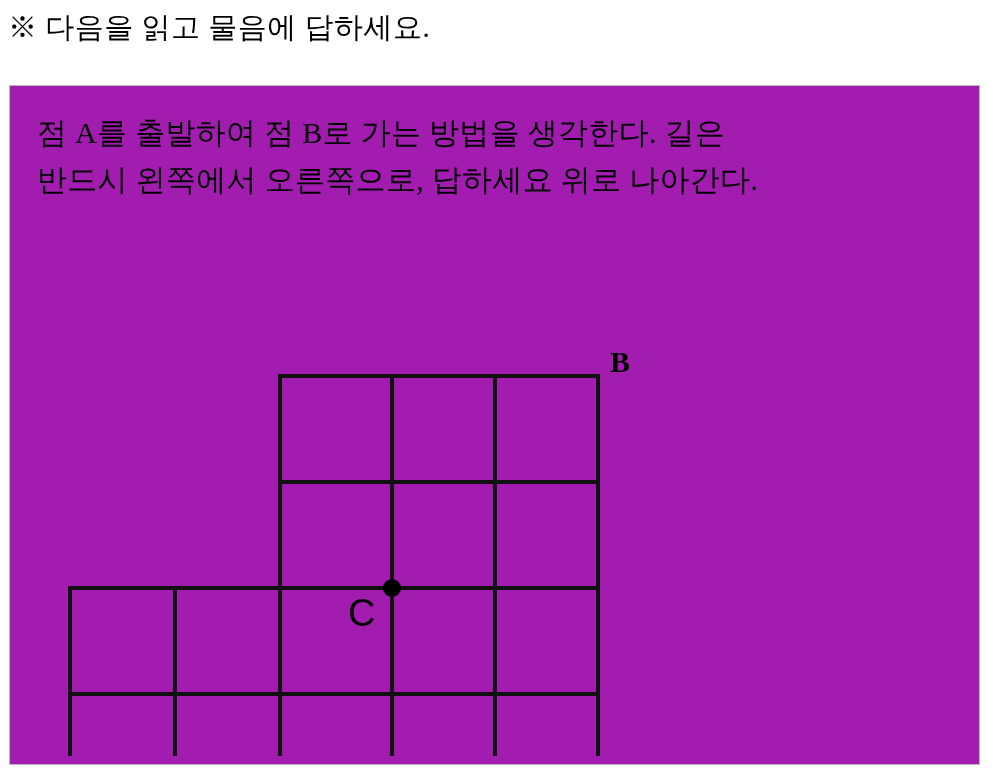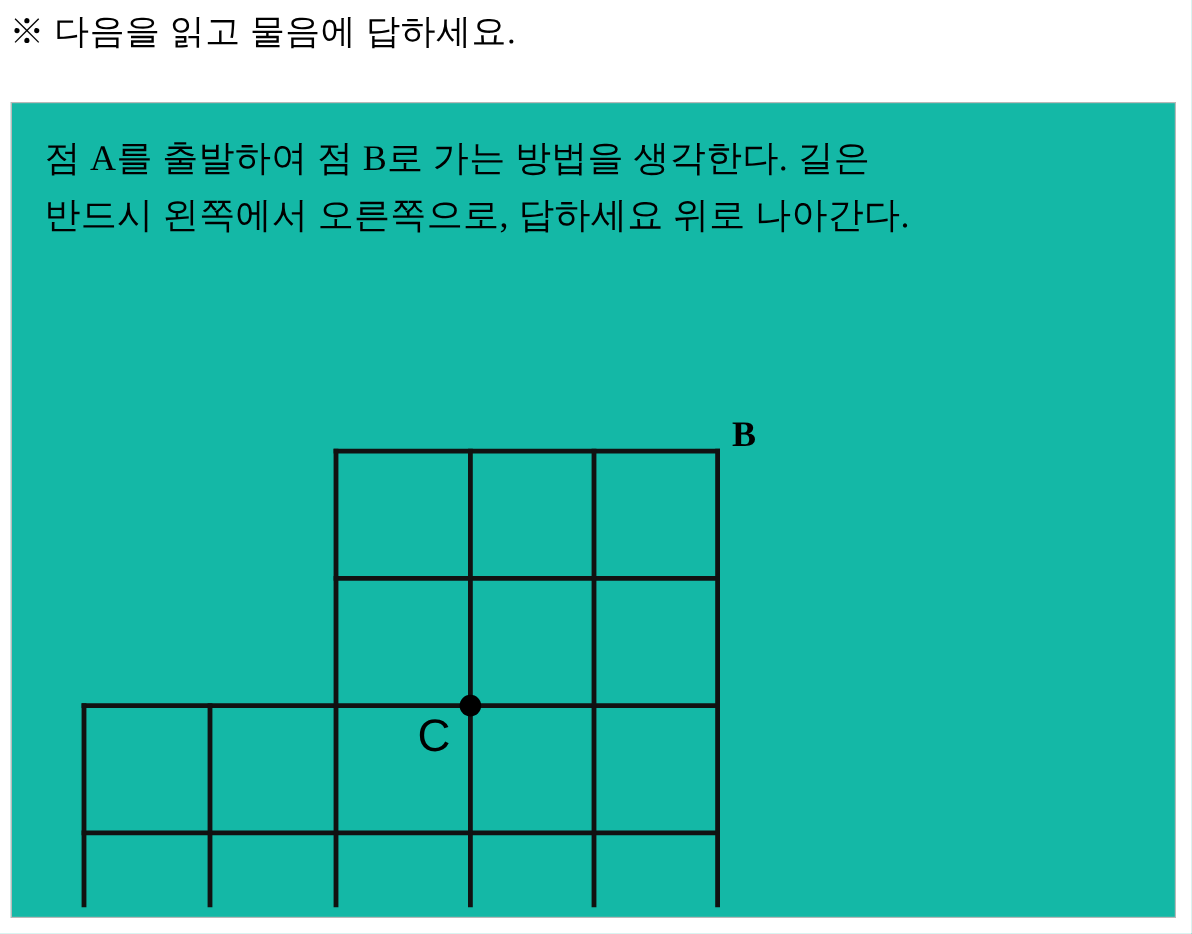--- a/index.html
+++ b/index.html
@@ -33,21 +33,21 @@
     white-space: nowrap;
   }
   .problem-box {
     position: absolute;
     left: 9px;
     top: 85px;
     width: 971px;
     height: 680px;
     border: 1px solid #b9b9b9;
     box-sizing: border-box;
-    background: #14b8a6;
+    background: #a21caf;
   }
   .problem-text {
     position: absolute;
     left: 27px;
     top: 24px;
     width: 920px;
     font-size: 30px;
     line-height: 1.55;
     letter-spacing: 0.3px;
   }

